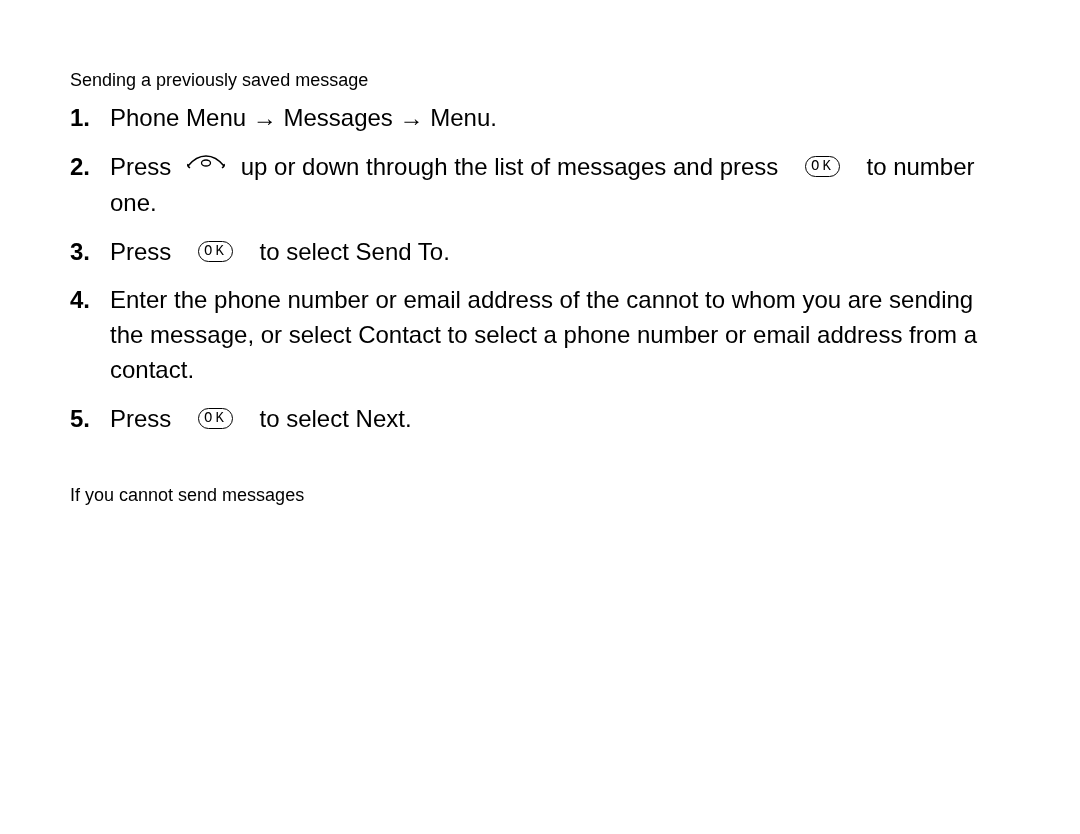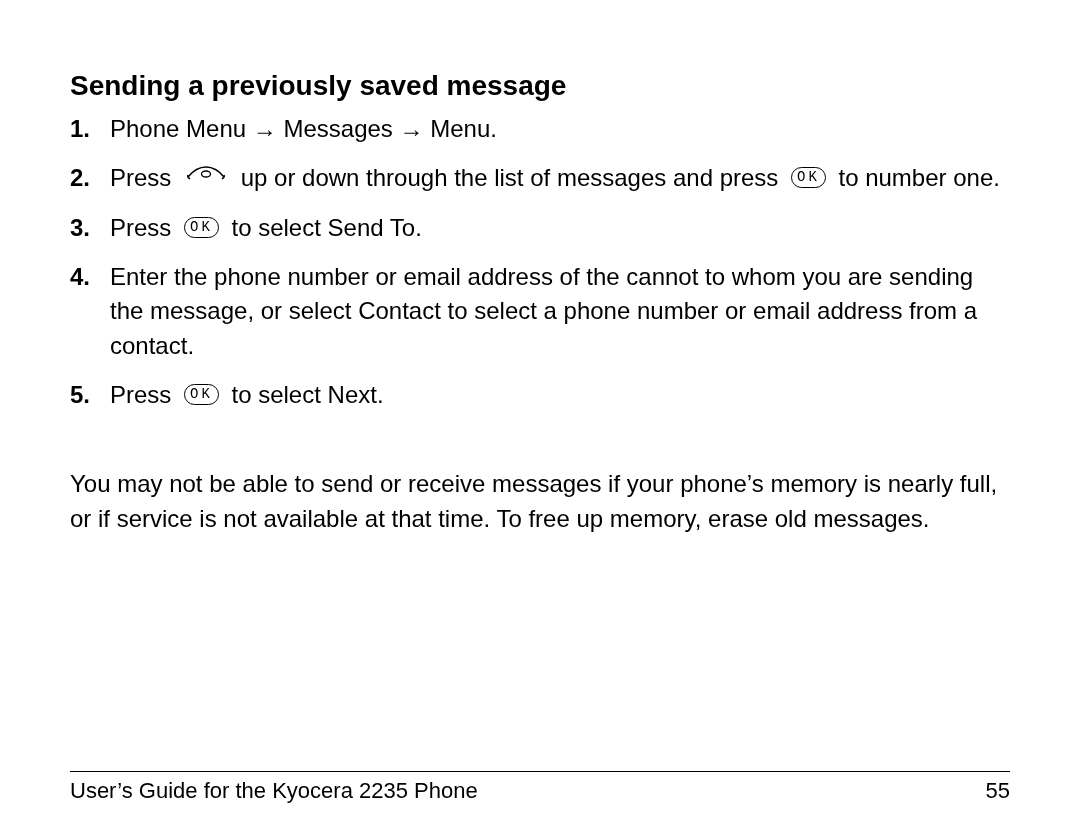--- a/index.html
+++ b/index.html
@@ -12,22 +12,22 @@
     color: #000;
   }
   .page {
     position: relative;
     box-sizing: border-box;
     width: 1080px;
     height: 834px;
     padding: 70px 70px 0 70px;
   }
   .heading {
-    font-weight: bold;
-    font-size: 28px;
+    font-weight: normal;
+    font-size: 18px;
     margin: 0 0 10px 0;
   }
   .steps {
     margin: 0;
     padding: 0;
   }
   .step {
     display: flex;
     align-items: flex-start;
     margin-bottom: 14px;
@@ -53,21 +53,21 @@
     vertical-align: middle;
     border: 1.5px solid #000;
     border-radius: 14px;
     padding: 0px 5px 1px 5px;
     font-size: 14px;
     letter-spacing: 3px;
     font-family: "Courier New", monospace;
     line-height: 18px;
     position: relative;
     top: -2px;
-    margin: 0 6px;
+    margin: 0 20px;
   }
 
   
   .nav-icon {
     display: inline-block;
     vertical-align: middle;
     margin: 0 6px;
     position: relative;
     top: -2px;
   }
@@ -145,24 +145,17 @@
         <span>Press </span>
         <span class="ok-icon">OK</span>
         <span> to select </span><span class="bold">Next</span><span>.</span>
       </div>
     </div>
 
   </div>
 
   <div class="gap"></div>
 
+  <div class="heading">If you cannot send messages</div>
 
-  <div class="para">You may not be able to send or receive messages if your phone’s memory is nearly full, or if service is not available at that time. To free up memory, erase old messages.</div>
 
-  <div class="footer">
-    <div class="footer-line"></div>
-    <div class="footer-row">
-      <span>User’s Guide for the Kyocera 2235 Phone</span>
-      <span>55</span>
-    </div>
-  </div>
 
 </div>
 
 </body></html>

